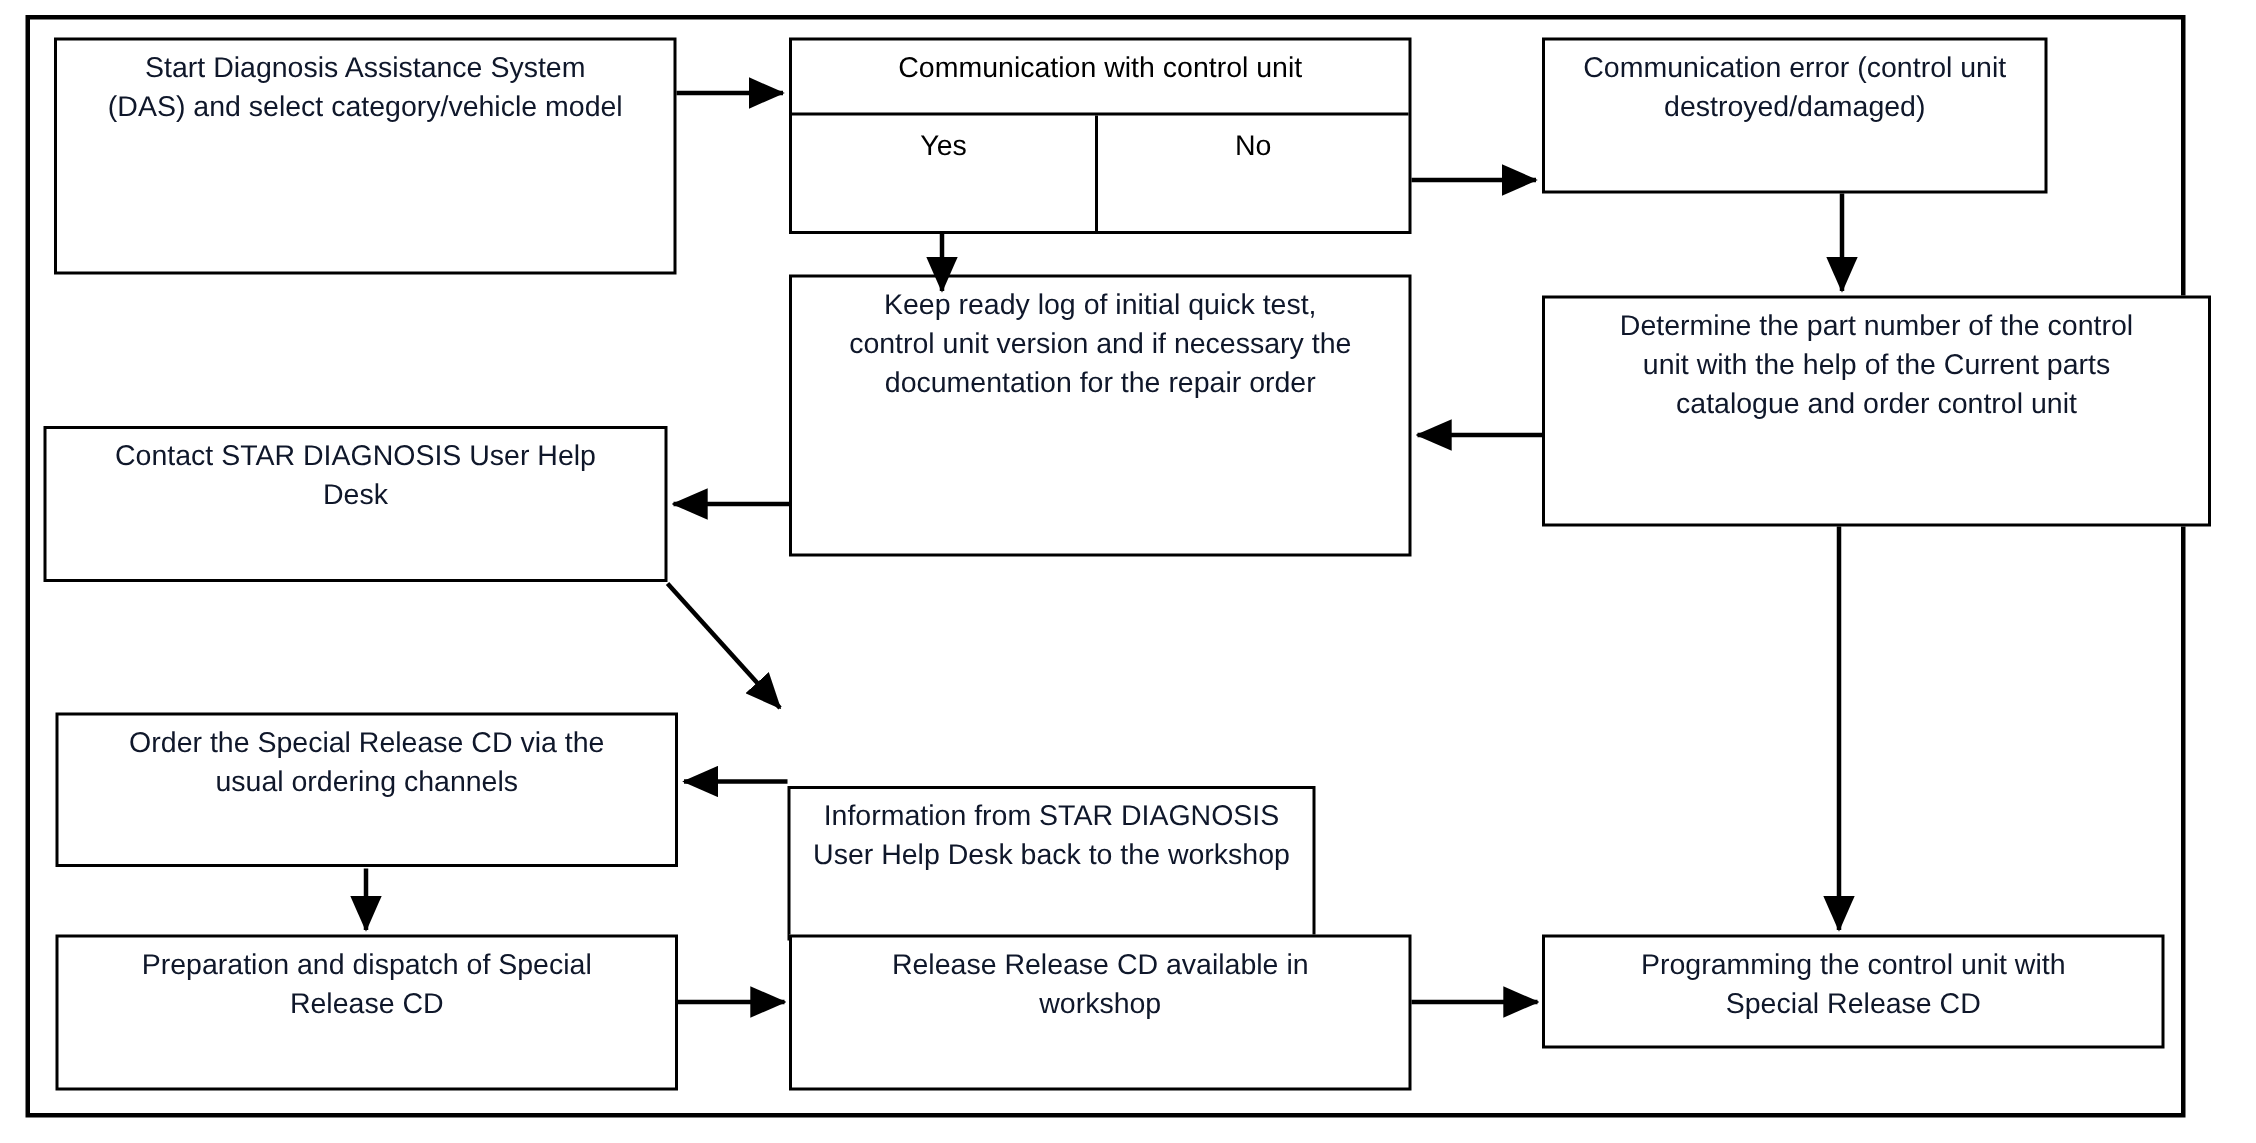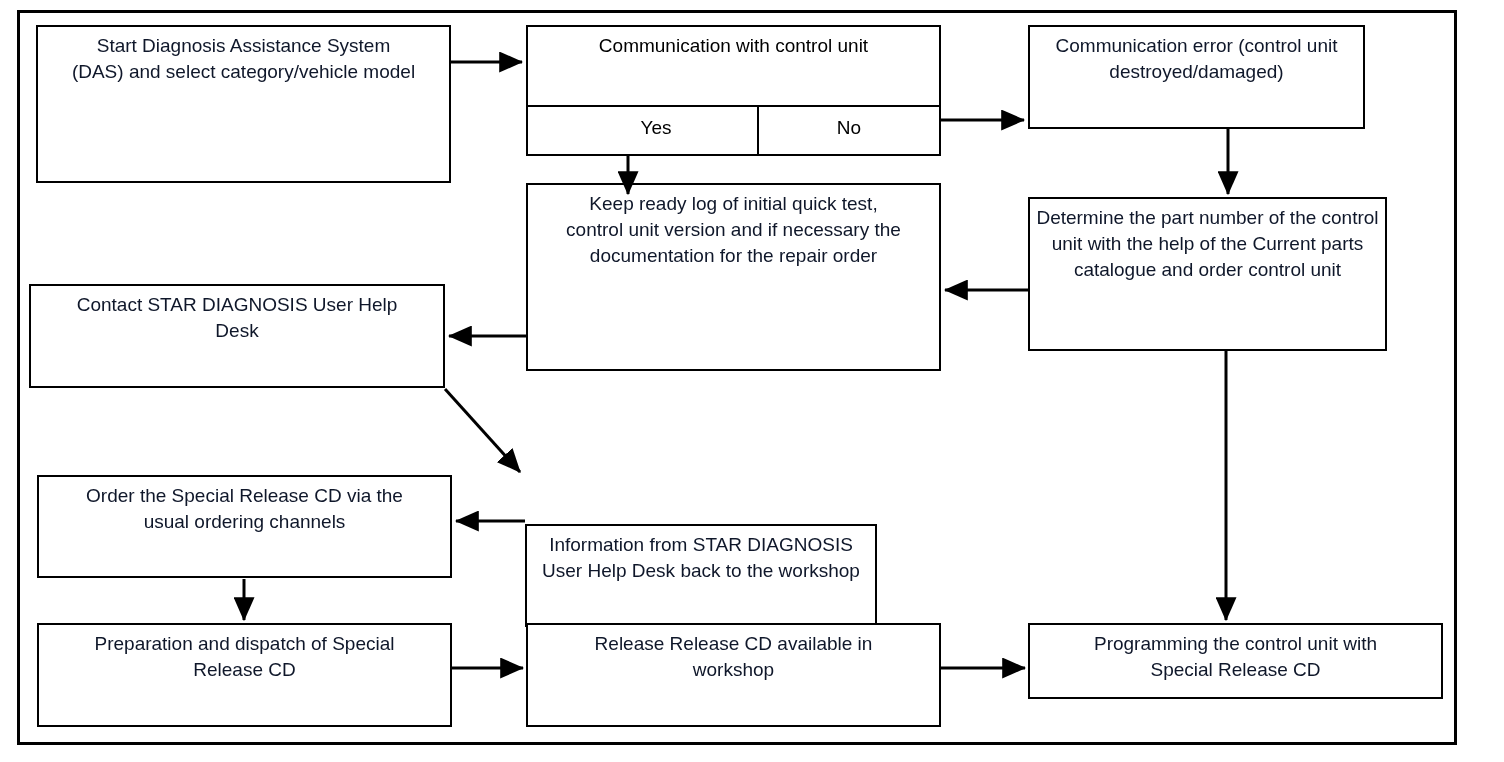--- a/index.html
+++ b/index.html
@@ -36,26 +36,26 @@
   .decision {
     position: absolute;
     border: 2px solid #000000;
     background: #ffffff;
     display: flex;
     flex-direction: column;
     font-size: 19px;
     color: #000000;
   }
   .decision-title {
-    height: 80px;
+    height: 50px;
     text-align: center;
     padding-top: 8px;
     border-bottom: 2px solid #000000;
   }
-  .decision-row { display: flex; flex: 1; padding-left: 27px; }
+  .decision-row { display: flex; flex: 1; }
   .decision-cell {
     text-align: center;
     padding-top: 10px;
   }
   .cell-yes { width: 204px; border-right: 2px solid #000000; }
   .cell-no  { flex: 1; }
   svg.arrow-layer {
     position: absolute;
     left: 0; top: 0;
     width: 1504px; height: 762px;
@@ -81,21 +81,21 @@
     </div>
   </div>
 
   <div class="node" style="left:1028px; top:25px; width:337px; height:104px;">Communication error (control unit
 destroyed/damaged)</div>
 
   <div class="node" style="left:526px; top:183px; width:415px; height:188px;">Keep ready log of initial quick test,
 control unit version and if necessary the
 documentation for the repair order</div>
 
-  <div class="node" style="left:1028px; top:197px; width:359px; height:154px;">Determine the part number of the control
+  <div class="node" style="left:1028px; top:197px; width:446px; height:154px;">Determine the part number of the control
 unit with the help of the Current parts
 catalogue and order control unit</div>
 
   <div class="node" style="left:29px; top:284px; width:416px; height:104px;">Contact STAR DIAGNOSIS User Help
 Desk</div>
 
   <div class="node" style="left:37px; top:475px; width:415px; height:103px;">Order the Special Release CD via the
 usual ordering channels</div>
 
   <div class="node" style="left:525px; top:477px; width:352px; height:103px;margin-top:47px;">Information from STAR DIAGNOSIS

